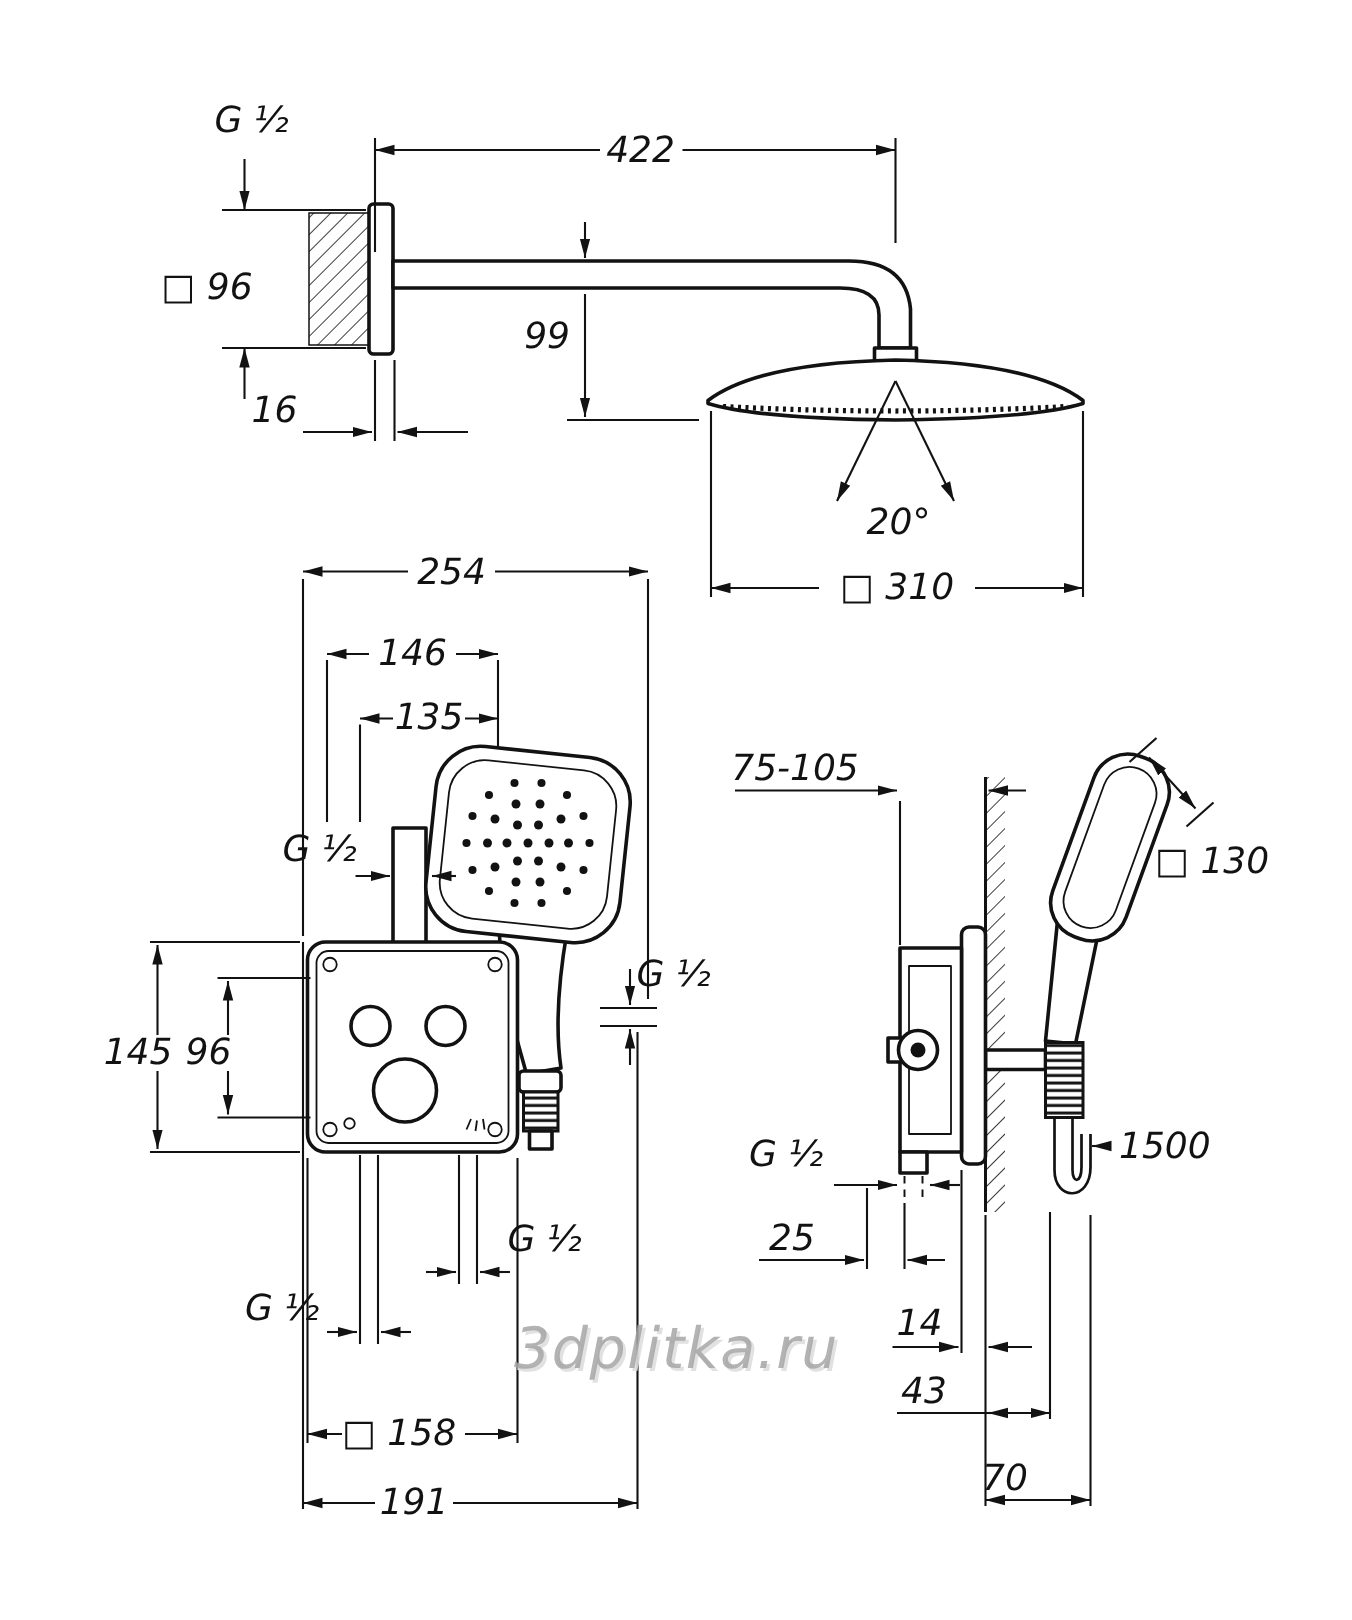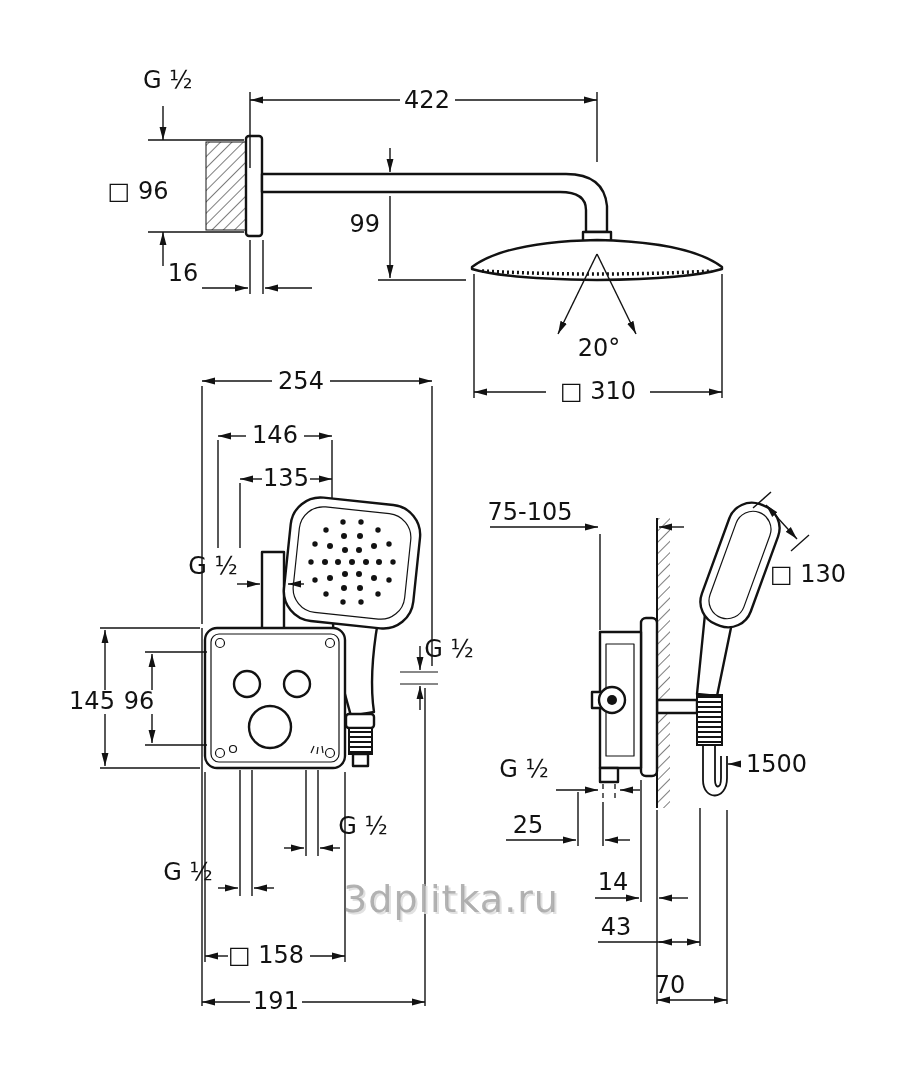--- a/index.html
+++ b/index.html
@@ -1,16 +1,16 @@
 <!DOCTYPE html>
 <html><head>
 <meta charset="utf-8">
 <style>
   html,body{margin:0;padding:0;background:#ffffff;}
-  .sheet{position:relative;width:901px;height:1080px;background:#ffffff;overflow:hidden;}
+  .sheet{position:relative;width:901px;height:1080px;background:#ffffff;overflow:hidden;font-style:italic;}
   svg text{font-family:"DejaVu Sans","Liberation Sans",sans-serif;font-size:24px;fill:#121212;}
   .part{fill:#ffffff;stroke:#121212;stroke-width:2.4;stroke-linejoin:round;}
   .part1{fill:none;stroke:#121212;stroke-width:1.2;stroke-linejoin:round;}
   .dim line{stroke:#121212;stroke-width:1.4;fill:none;}
   .dash{stroke:#121212;stroke-width:1.3;stroke-dasharray:5 4;fill:none;}
   .spray{stroke:#121212;stroke-width:3.5;stroke-dasharray:2 3;fill:none;}
   .dots circle{fill:#121212;}
   marker path{fill:#121212;}
   .wm{font-size:38px;fill:#a6a6a6;letter-spacing:1px;opacity:.85;}
   .wm-sh{font-size:38px;fill:#dedede;letter-spacing:1px;opacity:.9;}

